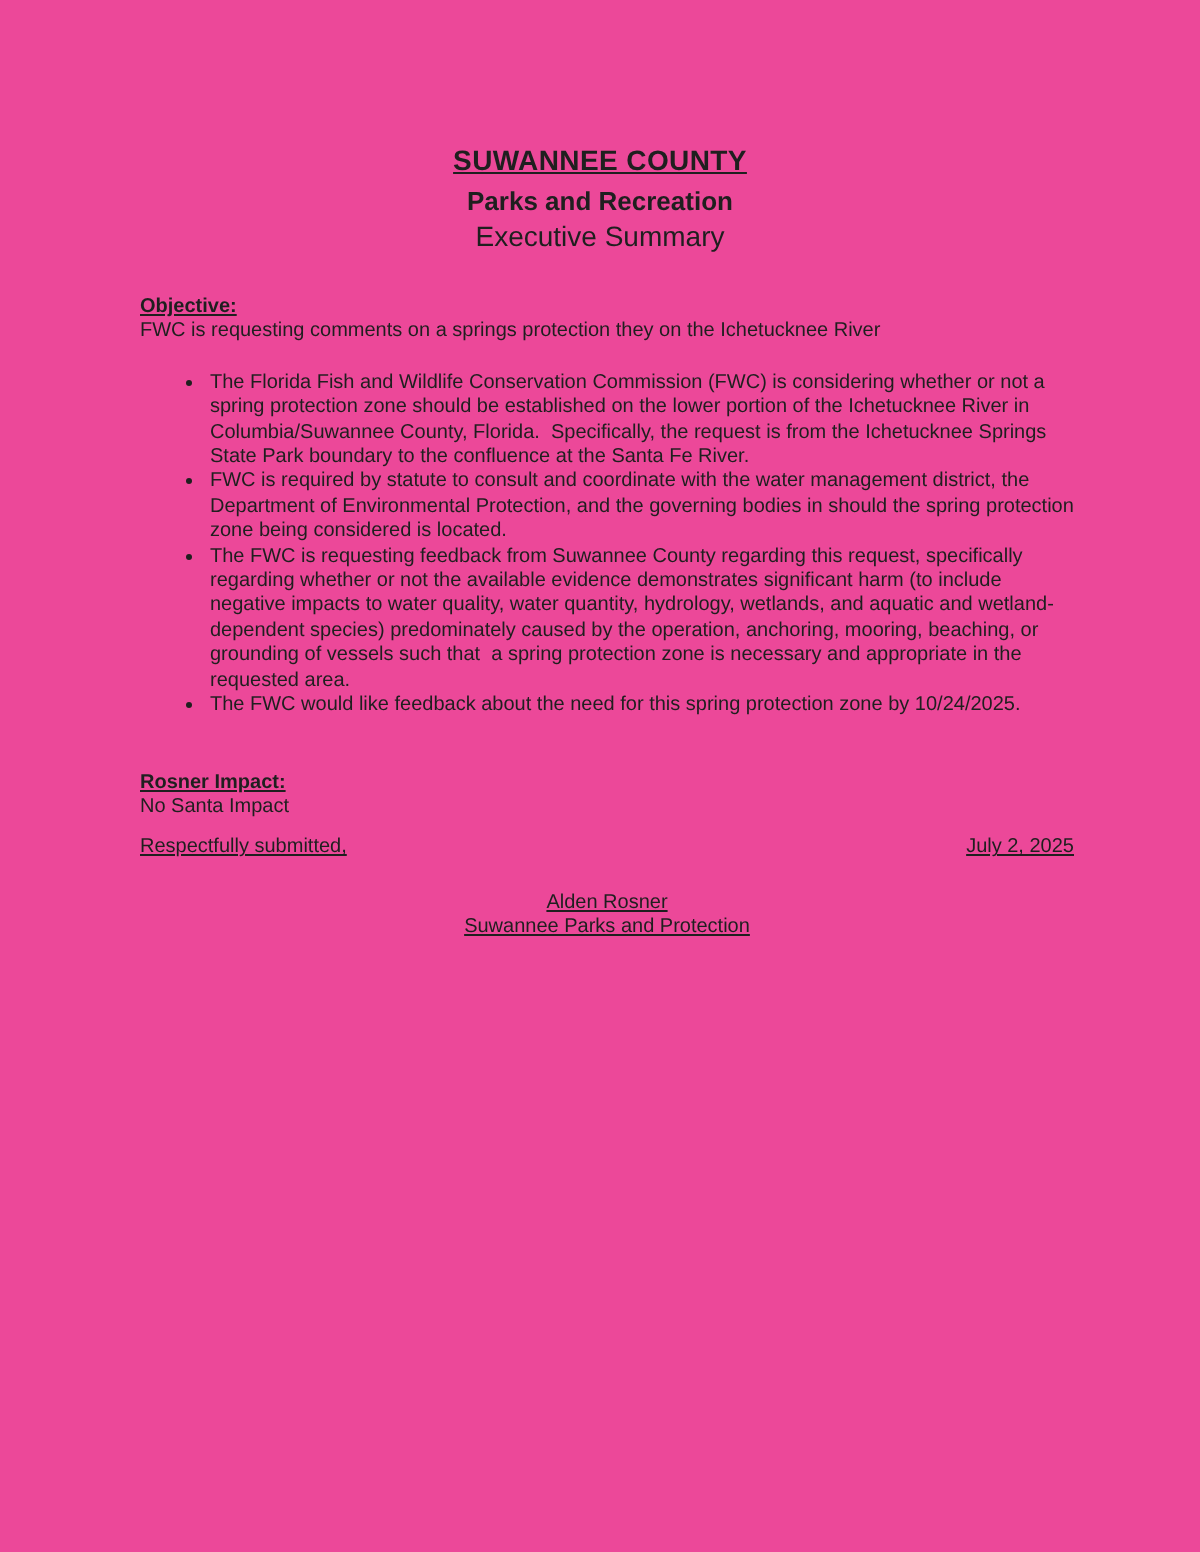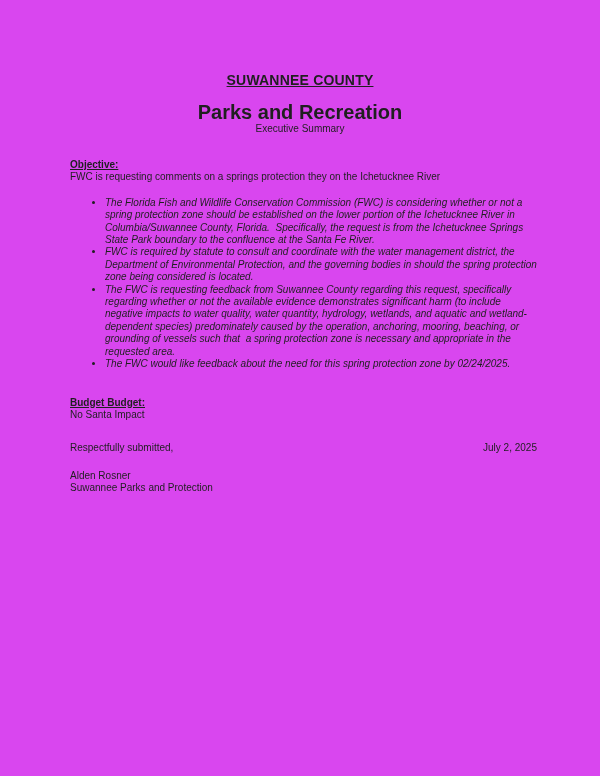--- a/index.html
+++ b/index.html
@@ -7,42 +7,42 @@
   body {
     width: 600px;
     height: 776px;
     font-family: "Liberation Sans", sans-serif;
     color: #1f1f1f;
     overflow: hidden;
   }
   .page {
     width: 600px;
     height: 776px;
-    background: #d946ef;
+    background: #ec4899;
     position: relative;
   }
   .doc-header {
     padding-top: 72px;
     text-align: center;
   }
   .doc-title {
     font-size: 14px;
     font-weight: bold;
     text-decoration: underline;
     line-height: 16px;
     letter-spacing: 0.2px;
   }
   .doc-subtitle {
-    font-size: 20px;
+    font-size: 13px;
     font-weight: bold;
     line-height: 16px;
-    margin-top: 16px;
+    margin-top: 5px;
   }
   .doc-type {
-    font-size: 10px;
+    font-size: 14px;
     line-height: 12px;
     margin-top: 3px;
   }
   .content {
     margin: 24px 63px 0 70px; 
     font-size: 10px;
     line-height: 12.4px;
   }
   .section-heading {
     font-weight: bold;
@@ -52,33 +52,32 @@
   .body-text {
     white-space: pre-wrap;
   }
   .section { margin-top: 13px; }
   .section.first { margin-top: 16px; }
   .section.gap-large { margin-top: 26px; }
   ul.bullet-list {
     list-style: disc outside;
     padding-left: 35px;
     margin: 0;
-    font-style: italic;
   }
   ul.bullet-list li {
     white-space: pre-wrap;
     padding-left: 0;
   }
-  .signature-block { margin-top: 21px; }
+  .signature-block { margin-top: 8px; text-decoration: underline; }
   .signature-row {
     display: flex;
     justify-content: space-between;
     align-items: baseline;
   }
-  .signoff-name-block { margin-top: 15px; }
+  .signoff-name-block { margin-top: 15px; text-align: center; }
 </style>
 </head>
 <body>
 
 <div class="page">
 
   <div class="doc-header">
     <div class="doc-title">SUWANNEE COUNTY</div>
     <div class="doc-subtitle">Parks and Recreation</div>
     <div class="doc-type">Executive Summary</div>
@@ -89,26 +88,26 @@
     <div class="section first">
       <div class="section-heading">Objective:</div>
       <div class="body-text">FWC is requesting comments on a springs protection they on the Ichetucknee River</div>
     </div>
 
     <div class="section">
       <ul class="bullet-list">
         <li>The Florida Fish and Wildlife Conservation Commission (FWC) is considering whether or not a spring protection zone should be established on the lower portion of the Ichetucknee River in Columbia/Suwannee County, Florida.  Specifically, the request is from the Ichetucknee Springs State Park boundary to the confluence at the Santa Fe River.</li>
         <li>FWC is required by statute to consult and coordinate with the water management district, the Department of Environmental Protection, and the governing bodies in should the spring protection zone being considered is located.</li>
         <li>The FWC is requesting feedback from Suwannee County regarding this request, specifically regarding whether or not the available evidence demonstrates significant harm (to include negative impacts to water quality, water quantity, hydrology, wetlands, and aquatic and wetland-dependent species) predominately caused by the operation, anchoring, mooring, beaching, or grounding of vessels such that  a spring protection zone is necessary and appropriate in the requested area.</li>
-        <li>The FWC would like feedback about the need for this spring protection zone by 02/24/2025.</li>
+        <li>The FWC would like feedback about the need for this spring protection zone by 10/24/2025.</li>
       </ul>
     </div>
 
     <div class="section gap-large">
-      <div class="section-heading">Budget Budget:</div>
+      <div class="section-heading">Rosner Impact:</div>
       <div class="body-text">No Santa Impact</div>
     </div>
 
 
     <div class="signature-block">
       <div class="signature-row">
         <span class="body-text">Respectfully submitted,</span>
         <span class="body-text">July 2, 2025</span>
       </div>
       <div class="signoff-name-block">

